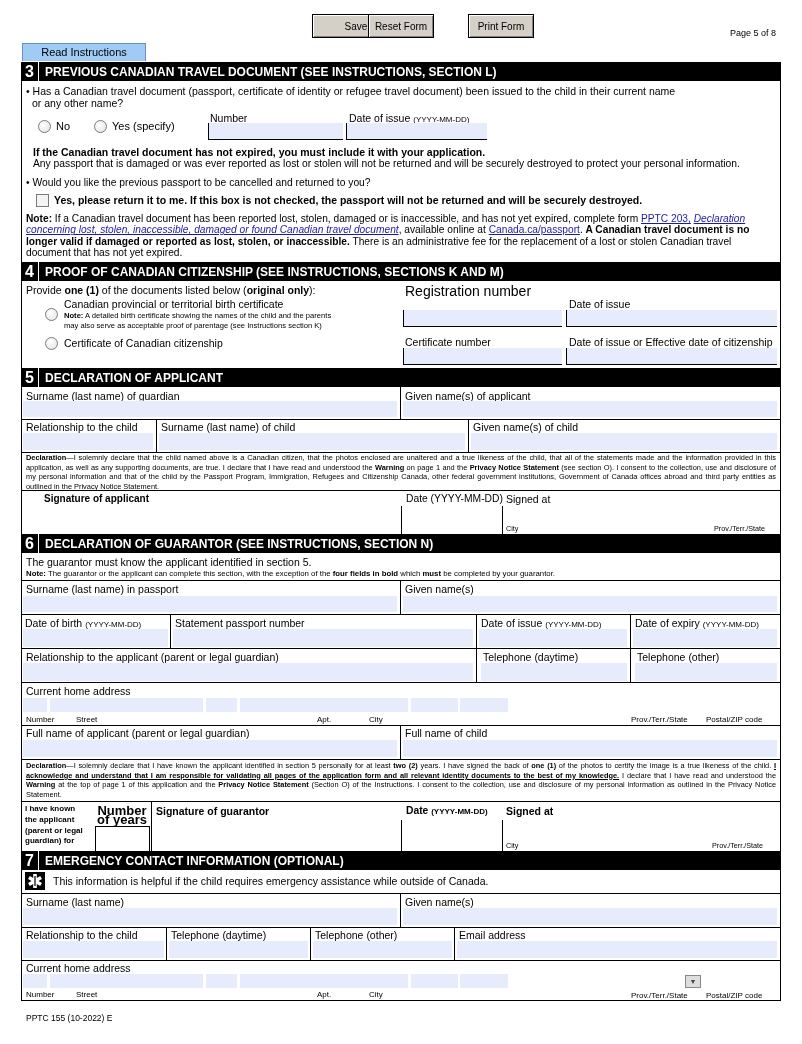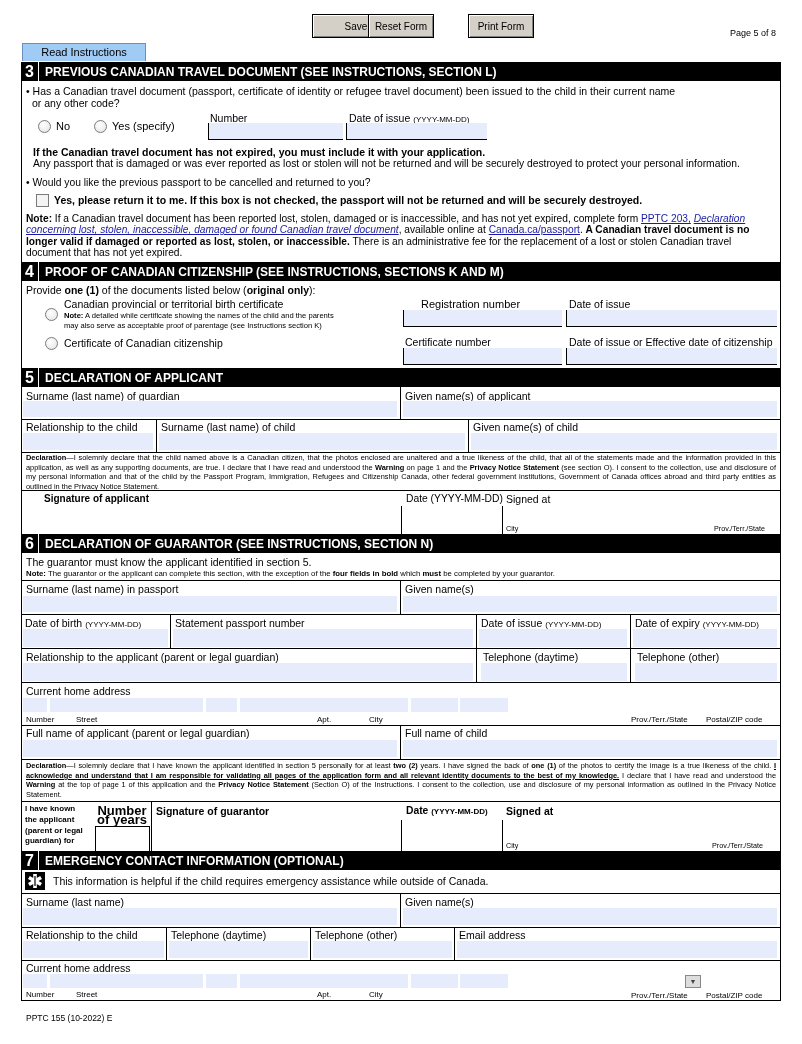--- a/index.html
+++ b/index.html
@@ -38,21 +38,21 @@
 <div class="page-num">Page 5 of 8</div>
 <div class="read-instr">Read Instructions</div>
 
 <div class="sec-head" style="top:62px;">
   <div class="sec-num">3</div>
   <div class="sec-title">PREVIOUS CANADIAN TRAVEL DOCUMENT (SEE INSTRUCTIONS, SECTION L)</div>
 </div>
 <div class="form" style="top:81px;height:181px;"></div>
 
 <div class="t" style="left:26px;top:85px;font-size:10.5px;">• Has a Canadian travel document (passport, certificate of identity or refugee travel document) been issued to the child in their current name</div>
-<div class="t" style="left:32px;top:97px;font-size:10.5px;">or any other code?</div>
+<div class="t" style="left:32px;top:97px;font-size:10.5px;">or any other name?</div>
 
 <div class="radio" style="left:38px;top:120px;"></div>
 <div class="t" style="left:56px;top:120px;font-size:11px;">No</div>
 <div class="radio" style="left:94px;top:120px;"></div>
 <div class="t" style="left:112px;top:120px;font-size:11px;">Yes (specify)</div>
 
 <div class="t" style="left:210px;top:112px;font-size:10.5px;">Number</div>
 <div class="field-box" style="left:208px;top:123px;width:135px;height:17px;"></div>
 <div class="t" style="left:349px;top:112px;font-size:10.5px;"><span>Date of issue</span> <span class="sm">(YYYY-MM-DD)</span></div>
 <div class="field-box" style="left:346px;top:123px;width:141px;height:17px;"></div>
@@ -74,24 +74,24 @@
   <div class="sec-title">PROOF OF CANADIAN CITIZENSHIP (SEE INSTRUCTIONS, SECTIONS K AND M)</div>
 </div>
 <div class="form" style="top:281px;height:87px;"></div>
 
 <div class="t" style="left:26px;top:284px;font-size:10.5px;">
   <span>Provide </span><span class="b">one (1)</span><span> of the documents listed below (</span><span class="b">original only</span><span>):</span>
 </div>
 
 <div class="radio" style="left:45px;top:308px;"></div>
 <div class="t" style="left:64px;top:298px;font-size:10.5px;">Canadian provincial or territorial birth certificate</div>
-<div class="t" style="left:64px;top:311px;font-size:7.6px;"><span class="b">Note:</span><span> A detailed while certificate showing the names of the child and the parents</span></div>
+<div class="t" style="left:64px;top:311px;font-size:7.6px;"><span class="b">Note:</span><span> A detailed birth certificate showing the names of the child and the parents</span></div>
 <div class="t" style="left:64px;top:321px;font-size:7.6px;">may also serve as acceptable proof of parentage (see Instructions section K)</div>
 
-<div class="t" style="left:405px;top:298px;font-size:11px;margin-left:16px;">Registration number</div>
+<div class="t" style="left:405px;top:283px;font-size:14px;">Registration number</div>
 <div class="field-box" style="left:403px;top:310px;width:159px;height:17px;"></div>
 <div class="t" style="left:569px;top:298px;font-size:10.5px;">Date of issue</div>
 <div class="field-box" style="left:566px;top:310px;width:211px;height:17px;"></div>
 
 <div class="radio" style="left:45px;top:337px;"></div>
 <div class="t" style="left:64px;top:337px;font-size:10.5px;">Certificate of Canadian citizenship</div>
 <div class="t" style="left:405px;top:336px;font-size:10.5px;">Certificate number</div>
 <div class="field-box" style="left:403px;top:348px;width:159px;height:17px;"></div>
 <div class="t" style="left:569px;top:336px;font-size:10.5px;">Date of issue or Effective date of citizenship</div>
 <div class="field-box" style="left:566px;top:348px;width:211px;height:17px;"></div>

